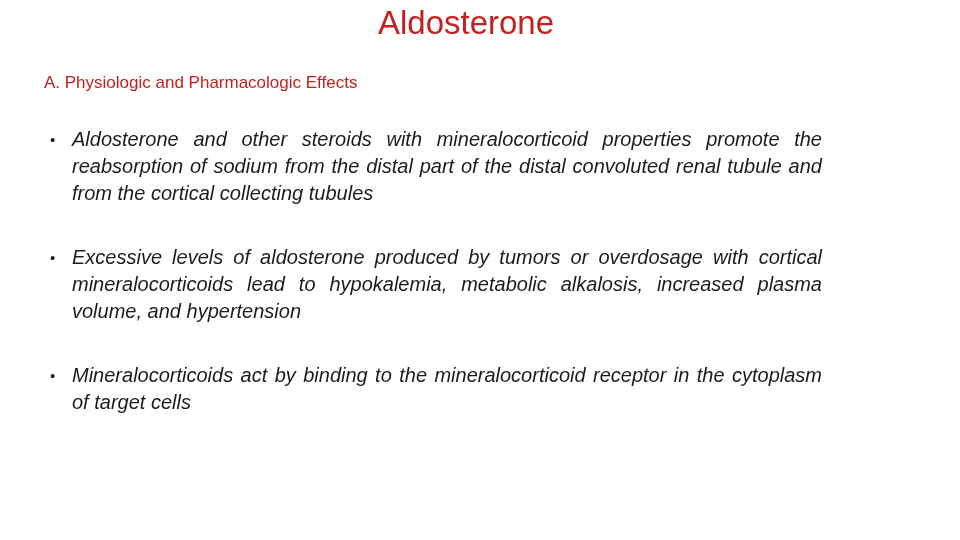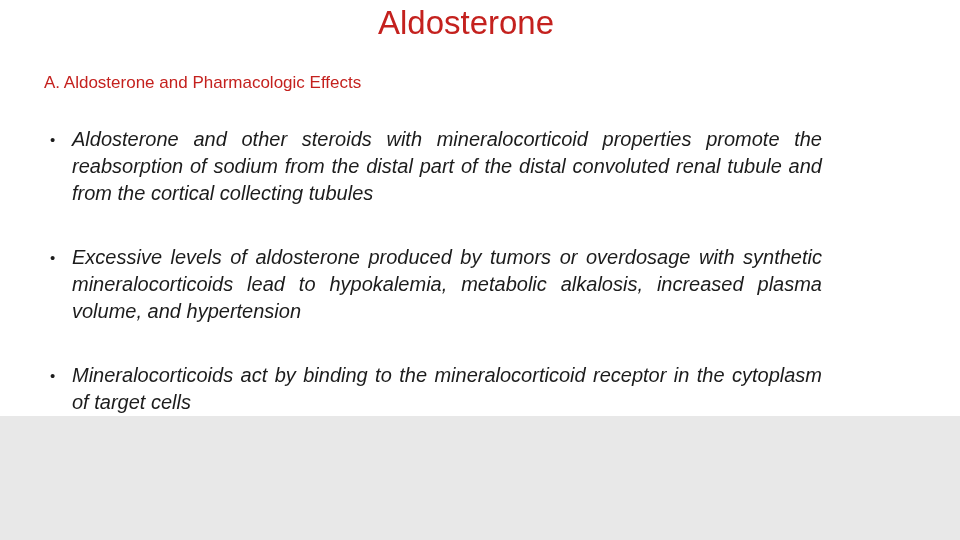--- a/index.html
+++ b/index.html
@@ -4,21 +4,21 @@
 <style>
   html, body {
     margin: 0;
     padding: 0;
     background: #e8e8e8;
     font-family: "Liberation Sans", sans-serif;
   }
   .slide {
     position: relative;
     width: 960px;
-    height: 416px;
+    height: 540px;
     background: #ffffff;
     overflow: hidden;
     margin: 0 auto;
   }
   .slide-title {
     position: absolute;
     top: 4px;
     left: 0;
     width: 100%;
     box-sizing: border-box;
@@ -67,32 +67,32 @@
     -moz-text-align-last: left;
   }
 </style>
 </head>
 <body>
 
 <div class="slide">
 
   <div class="slide-title">Aldosterone</div>
 
-  <div class="section-heading">A. Aldosterone and Pharmacologic Effects</div>
+  <div class="section-heading">A. Physiologic and Pharmacologic Effects</div>
 
   <div class="bullet-list">
 
     <div class="bullet-item">
       <span class="bullet-marker">•</span>
       <span class="bullet-text">Aldosterone and other steroids with mineralocorticoid properties promote the reabsorption of sodium from the distal part of the distal convoluted renal tubule and from the cortical collecting tubules</span>
     </div>
 
     <div class="bullet-item">
       <span class="bullet-marker">•</span>
-      <span class="bullet-text">Excessive levels of aldosterone produced by tumors or overdosage with synthetic mineralocorticoids lead to hypokalemia, metabolic alkalosis, increased plasma volume, and hypertension</span>
+      <span class="bullet-text">Excessive levels of aldosterone produced by tumors or overdosage with cortical mineralocorticoids lead to hypokalemia, metabolic alkalosis, increased plasma volume, and hypertension</span>
     </div>
 
     <div class="bullet-item">
       <span class="bullet-marker">•</span>
       <span class="bullet-text">Mineralocorticoids act by binding to the mineralocorticoid receptor in the cytoplasm of target cells</span>
     </div>
 
   </div>
 
 </div>

